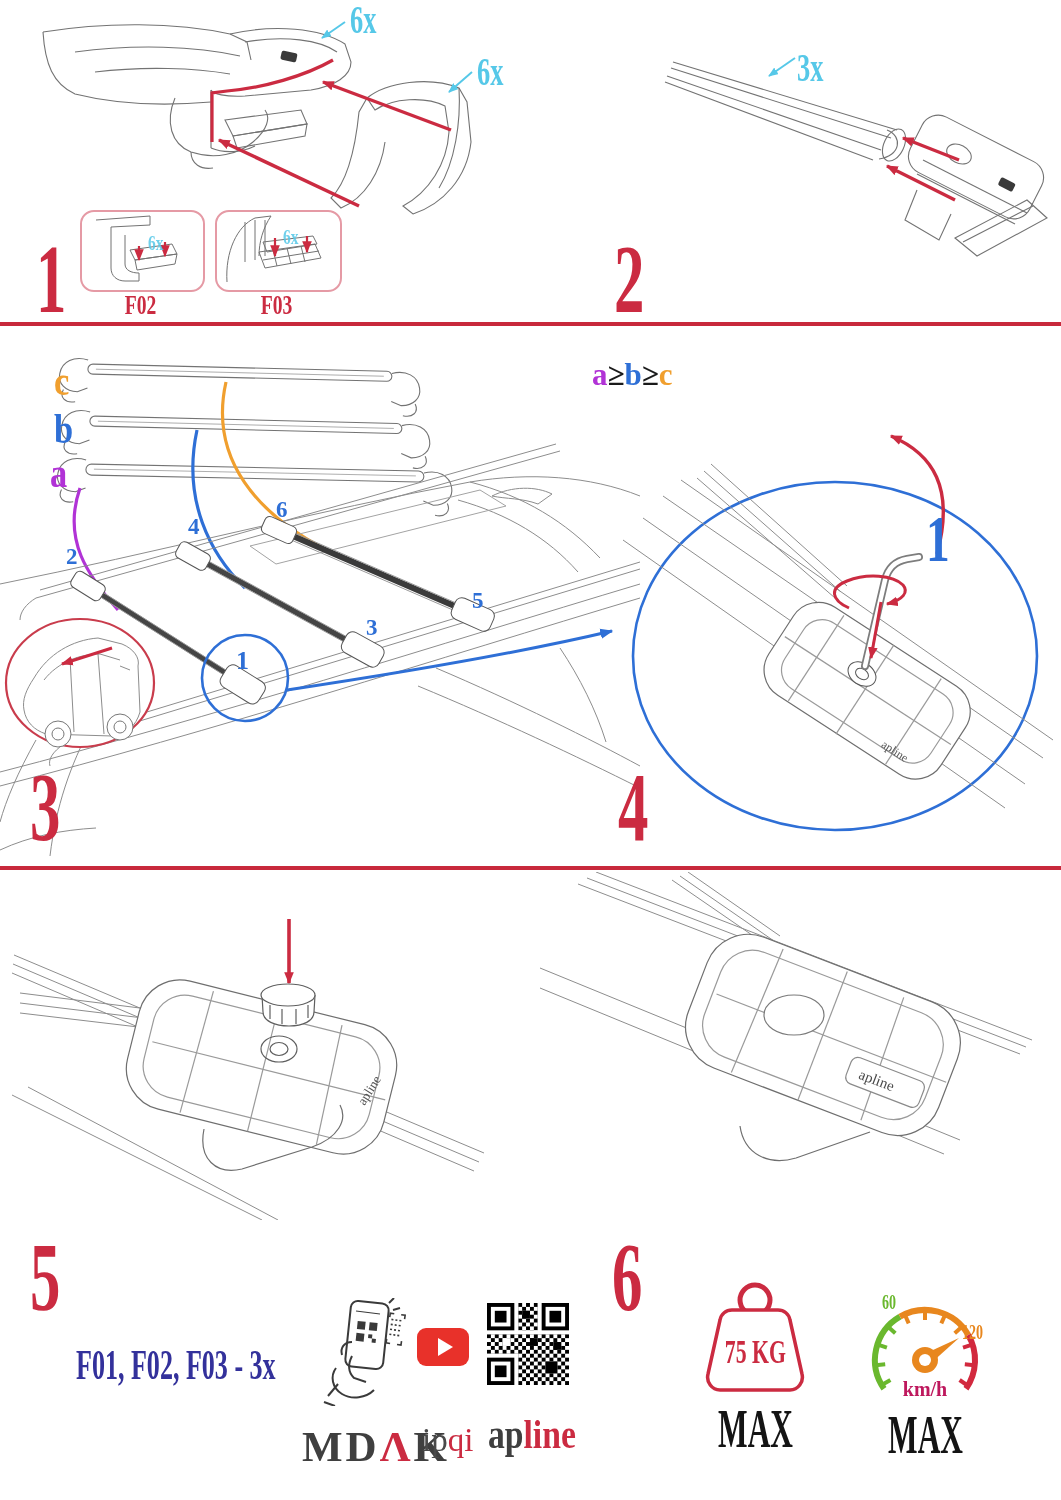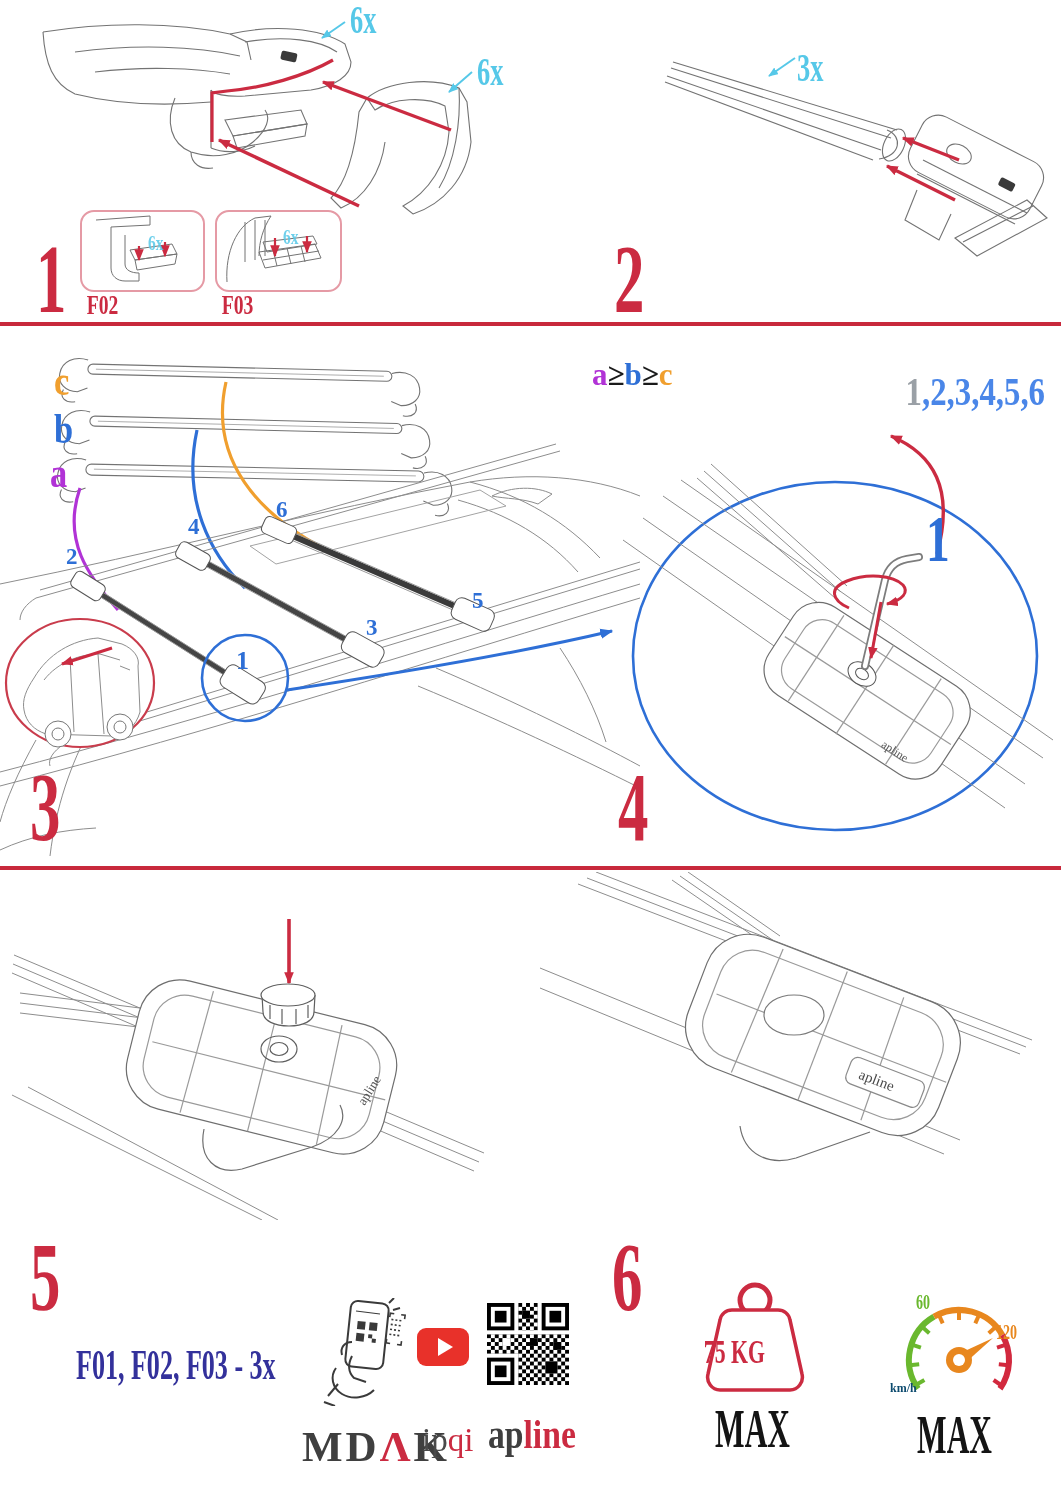--- a/index.html
+++ b/index.html
@@ -26,24 +26,24 @@
   .callout{color:#2e6fd6;font-weight:700;font-size:66px;line-height:1;}
   .note{color:#33319b;font-weight:700;font-size:42px;}
   .brand1{font-weight:700;font-size:44px;}
   .brand2{font-weight:700;font-size:43px;letter-spacing:3px;color:#3f3f3f;}
   .brand3{font-weight:500;font-size:33px;color:#4a4a4a;}
   .brand4{font-weight:700;font-size:41px;color:#3f3f3f;}
   .maxlbl{font-weight:700;font-size:54px;color:#141414;line-height:1;}
   .wval{color:#cb2b41;font-weight:700;font-size:33px;line-height:1;}
   .gauge-lo{color:#6ab82e;font-weight:700;font-size:20px;}
   .gauge-hi{color:#e8871e;font-weight:700;font-size:20px;}
-  .gauge-unit{color:#0c4a6e;font-weight:700;font-size:12px;}
+  .gauge-unit{color:#be185d;font-weight:700;font-size:20px;}
   .ytbox{background:#e8312a;border-radius:9px;display:flex;align-items:center;justify-content:center;}
   .yttri{width:0;height:0;border-left:15px solid #fff;border-top:9px solid transparent;border-bottom:9px solid transparent;margin-left:4px;}
-  .ctr{text-align:left;}
+  .ctr{text-align:center;}
   svg{display:block;}
 </style>
 </head>
 <body>
 
 <div id="page">
 
   <svg width="0" height="0" style="position:absolute">
     <defs>
       <marker id="mr" viewBox="0 0 10 8" refX="9" refY="4" markerWidth="12" markerHeight="10" markerUnits="userSpaceOnUse" orient="auto">
@@ -296,21 +296,20 @@
     <g>
       <path d="M250,298 L270,212 C273,200 281,193 292,191 L304,189" stroke="#7d7d7d" stroke-width="8" fill="none" stroke-linecap="round"></path>
       <path d="M250,298 L270,212 C273,200 281,193 292,191 L304,189" stroke="#fff" stroke-width="4.5" fill="none" stroke-linecap="round"></path>
     </g>
     <g stroke="#cb2b41" fill="none">
       <path d="M234,240 C216,232 214,220 232,213 C252,205 278,207 288,217 C294,224 288,232 272,236" stroke-width="3" marker-end="url(#mr)"></path>
       <path d="M266,234 L256,290" stroke-width="3" marker-end="url(#mr)"></path>
       <path d="M322,186 C340,120 318,86 276,68" stroke-width="3.4" marker-end="url(#mr)"></path>
     </g>
   </svg>
-  <div class="abs" style="left:845px;top:372px;width:200px;text-align:right"><span class="cond cx82 or seqwrap"><span class="seq-first">1</span><span class="seq-rest">,2,3,4,5,6</span></span></div>
   <span class="abs cond cx72 callout" style="left:926px;top:506px">1</span>
   <span class="abs cond cx62 stepnum" style="left:618px;top:768px">4</span>
 
   <div class="abs divider" style="top:866px"></div>
 
   <svg class="abs" style="left:12px;top:905px" width="478" height="315" viewBox="0 0 478 315">
     <g stroke="#8d8d8d" stroke-width="1" fill="none">
       <path d="M2,50 L472,248"></path>
         <path d="M0,68 L462,266"></path>
         <path d="M1,59 L467,257"></path>
@@ -444,21 +443,21 @@
 
   <div class="abs" style="left:688px;top:1280px;width:134px;height:180px">
     <svg width="134" height="118" viewBox="0 0 134 118">
       <circle cx="67" cy="20" r="15" stroke="#cb2b41" stroke-width="5" fill="none"></circle>
       <path d="M44,30 L90,30 C96,30 101,34 102,40 L114,94 C116,102 110,110 102,110 L32,110 C24,110 18,102 20,94 L32,40 C33,34 38,30 44,30 Z" fill="#fff" stroke="#cb2b41" stroke-width="3.5" stroke-linejoin="round"></path>
     </svg>
     <div class="abs ctr" style="left:0;top:56px;width:134px"><span class="cond cx66 oc wval">75 KG</span></div>
     <div class="abs ctr" style="left:0;top:122px;width:134px"><span class="cond cx58 oc maxlbl">MAX</span></div>
   </div>
 
-  <div class="abs" style="left:890px;top:1286px;width:138px;height:180px">
+  <div class="abs" style="left:856px;top:1286px;width:138px;height:180px">
     <svg width="138" height="118" viewBox="0 0 138 118">
       <g fill="none" stroke-width="6">
         <path d="M28,102.7 A50,50 0 0 1 44,30.7" stroke="#6ab82e"></path>
         <path d="M44,30.7 A50,50 0 0 1 112.3,49" stroke="#e8871e"></path>
         <path d="M112.3,49 A50,50 0 0 1 110,102.7" stroke="#d2293e"></path>
       </g>
       <g stroke-width="4">
         <path d="M34.4,94 L24,100" stroke="#6ab82e"></path>
         <path d="M29.2,78.2 L17.3,79.4" stroke="#6ab82e"></path>
         <path d="M30.9,61.6 L19.6,57.9" stroke="#6ab82e"></path>

